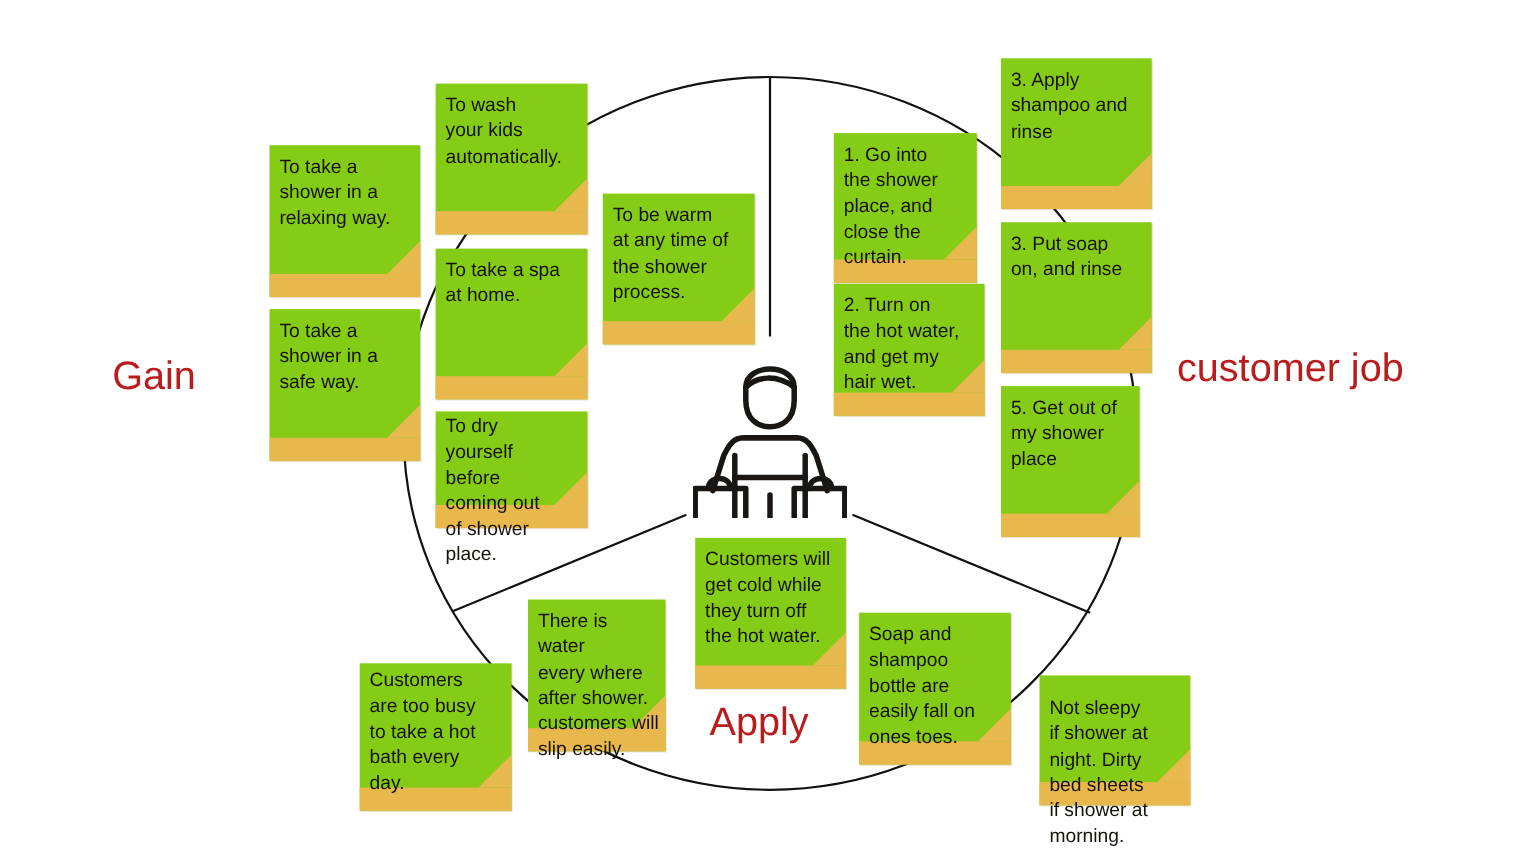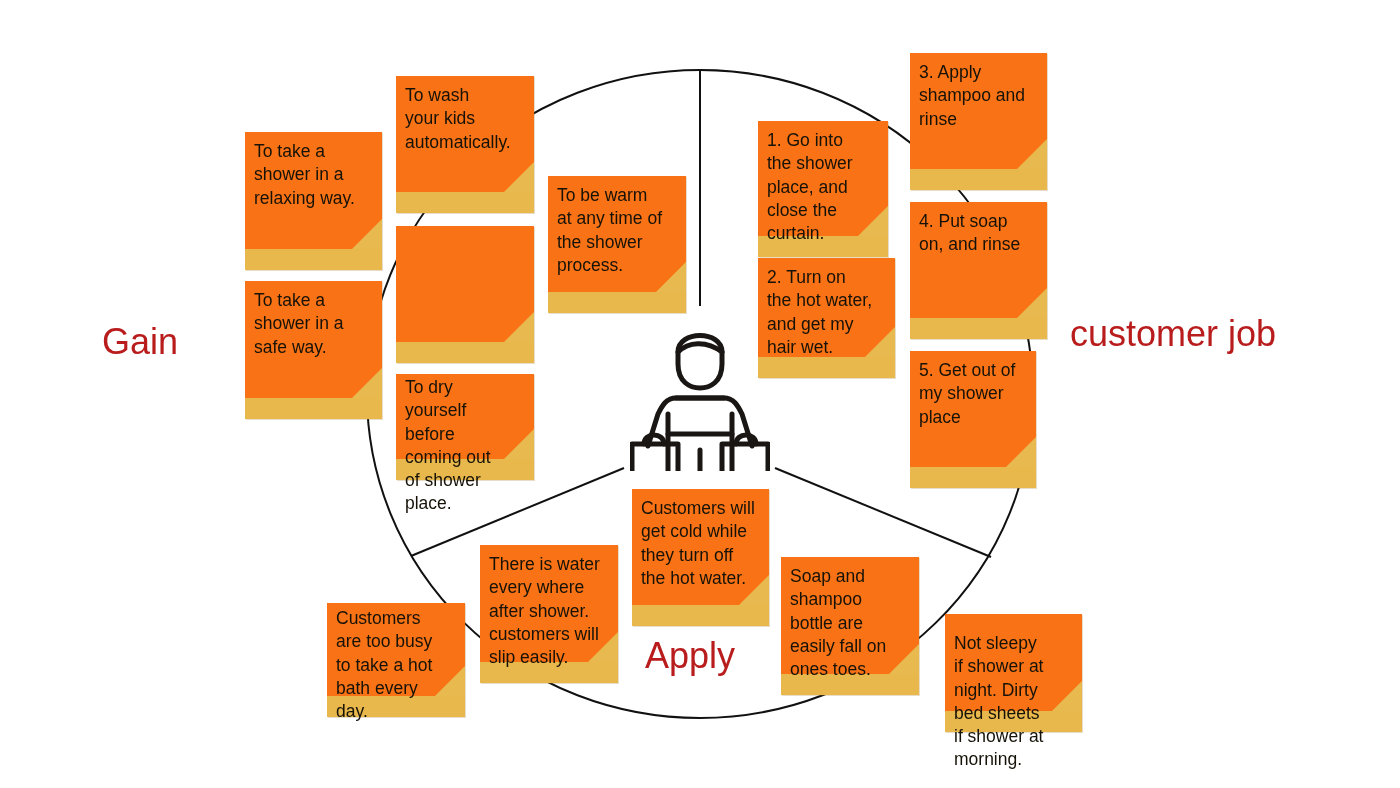--- a/index.html
+++ b/index.html
@@ -1,19 +1,19 @@
 <!DOCTYPE html>
 <html><head>
 <meta charset="utf-8">
 <style>
   html, body { margin:0; padding:0; background:#ffffff; }
   body { width:1400px; height:788px; position:relative; overflow:hidden;
          font-family:"Liberation Sans", sans-serif; color:#111; }
   #canvas { position:absolute; left:0; top:0; width:1400px; height:788px; }
-  .note { position:absolute; background:#f97316; box-sizing:border-box;
+  .note { position:absolute; background:#84cc16; box-sizing:border-box;
           padding:8px 6px 0 9px; font-size:17.5px; line-height:23.3px; color:#161208;
           box-shadow: 1px 1px 0 rgba(160,120,40,0.25); }
   .note .band { position:absolute; left:0; right:0; bottom:0; height:21px; background:#e9b84c; }
   .note .fold { position:absolute; right:0; bottom:21px; width:0; height:0;
           border-style:solid; border-width:0 0 30px 30px;
           border-color: transparent transparent #e7b94f transparent; }
   .note .fold::after { content:""; position:absolute; right:0; top:0; }
   .note .txt { position:relative; z-index:2; white-space:pre-line; }
   .label { position:absolute; font-size:36px; color:#b91c1c; line-height:1; }
   #person { position:absolute; left:630px; top:316px; width:140px; height:155px; }
@@ -72,20 +72,22 @@
   <div class="note" style="left:396px;top:76px;width:138px;height:137px">
       <div class="band"></div>
       <div class="fold"></div>
       <div class="txt">To wash
 your kids
 automatically.</div>
     </div>
   <div class="note" style="left:396px;top:226px;width:138px;height:137px">
       <div class="band"></div>
       <div class="fold"></div>
+      <div class="txt">To take a spa
+at home.</div>
     </div>
   <div class="note" style="left:396px;top:374px;width:138px;height:106px;padding-top:2px">
       <div class="band"></div>
       <div class="fold"></div>
       <div class="txt">To dry
 yourself
 before
 coming out
 of shower
 place.</div>
@@ -119,49 +121,49 @@
   <div class="note" style="left:910px;top:53px;width:137px;height:137px">
       <div class="band"></div>
       <div class="fold"></div>
       <div class="txt">3. Apply
 shampoo and
 rinse</div>
     </div>
   <div class="note" style="left:910px;top:202px;width:137px;height:137px">
       <div class="band"></div>
       <div class="fold"></div>
-      <div class="txt">4. Put soap
+      <div class="txt">3. Put soap
 on, and rinse</div>
     </div>
   <div class="note" style="left:910px;top:351px;width:126px;height:137px">
       <div class="band"></div>
       <div class="fold"></div>
       <div class="txt">5. Get out of
 my shower
 place</div>
     </div>
 
   <div class="note" style="left:632px;top:489px;width:137px;height:137px">
       <div class="band"></div>
       <div class="fold"></div>
       <div class="txt">Customers will
 get cold while
 they turn off
 the hot water.</div>
     </div>
-  <div class="note" style="left:480px;top:545px;width:138px;height:138px">
+  <div class="note" style="left:480px;top:545px;width:125px;height:138px">
       <div class="band"></div>
       <div class="fold"></div>
       <div class="txt">There is water
 every where
 after shower.
 customers will
 slip easily.</div>
     </div>
-  <div class="note" style="left:327px;top:603px;width:138px;height:114px;padding-top:4px">
+  <div class="note" style="left:327px;top:603px;width:138px;height:134px;padding-top:4px">
       <div class="band"></div>
       <div class="fold"></div>
       <div class="txt">Customers
 are too busy
 to take a hot
 bath every
 day.</div>
     </div>
   <div class="note" style="left:781px;top:557px;width:138px;height:138px">
       <div class="band"></div>

